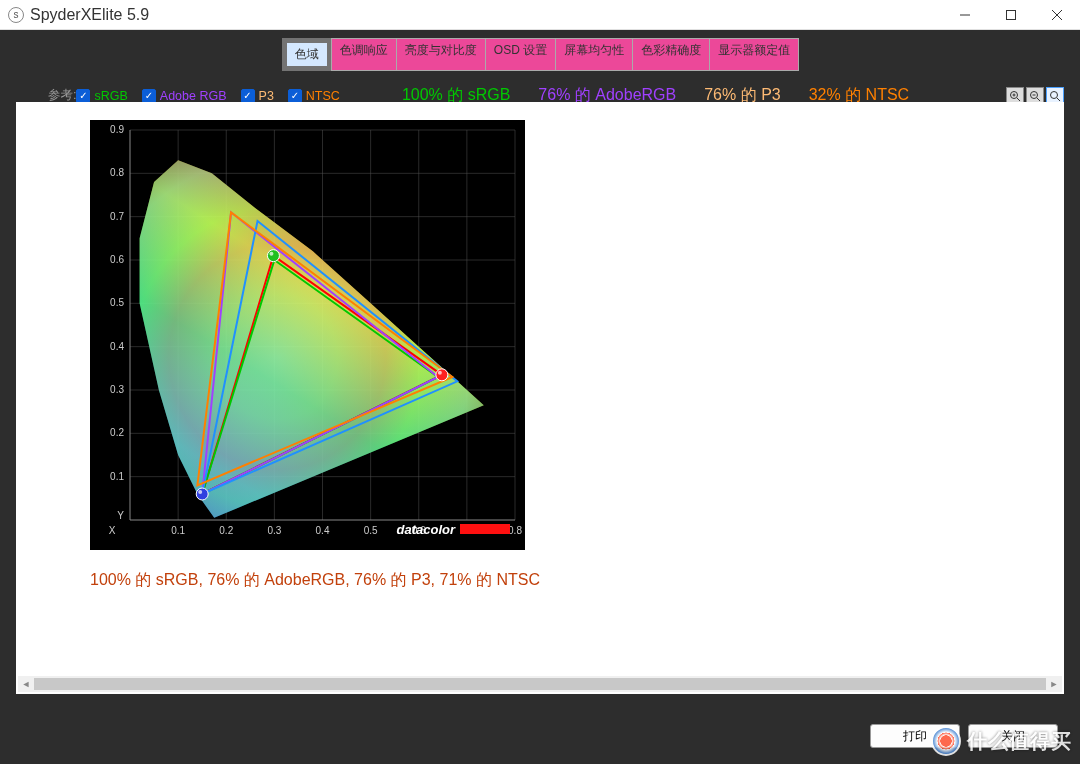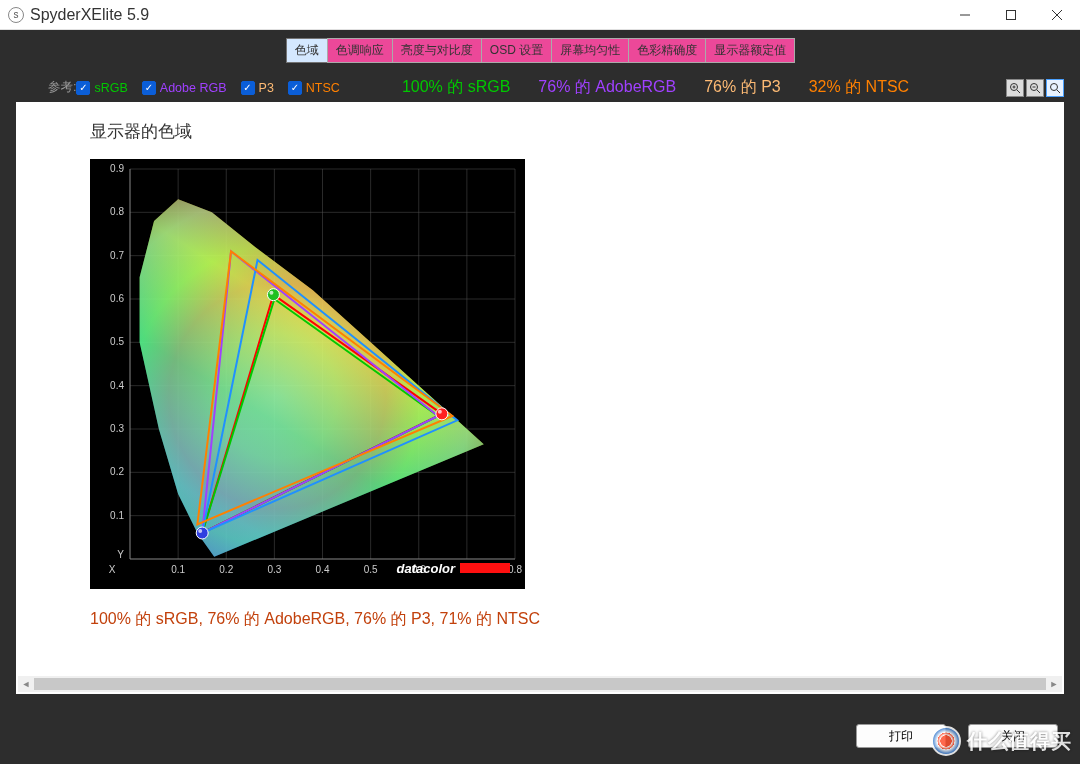--- a/index.html
+++ b/index.html
@@ -13,21 +13,21 @@
 .winbtn { width:46px; height:30px; display:flex; align-items:center; justify-content:center; font-size:10px; color:#333; }
 
 
 .main { position:absolute; top:30px; left:0; right:0; bottom:0; background:#2d2d2d; padding:6px; }
 .inner-panel { width:100%; height:100%; background:#2d2d2d; position:relative; }
 
 
 .tabrow { display:flex; justify-content:center; padding-top:2px; }
 .tabs { display:flex; background:#2d2d2d; }
 .tab { padding:3px 8px; font-size:12px; background:#ec4899; border:1px solid #aaa; color:#333; cursor:pointer; margin-right:-1px; }
-.tab.active { background:#d4e8ff; border:1px solid #737373; }
+.tab.active { background:#d4e8ff; border:5px solid #737373; }
 
 
 .legend-row { display:flex; align-items:center; padding:14px 8px 10px 42px; font-size:12.5px; }
 .legend-label { color:#999; margin-right:0; }
 .chk-item { display:flex; align-items:center; margin-right:14px; }
 .chkbox { width:14px; height:14px; background:#0b5ed7; border:1px solid #0b5ed7; border-radius:2px; display:flex; align-items:center; justify-content:center; color:#fff; font-size:10px; margin-right:4px; }
 .c-green { color:#00c800; }
 .c-purple{ color:#a040ff; }
 .c-blue  { color:#fdba74; }
 .c-orange{ color:#ff8000; }
@@ -49,21 +49,21 @@
 
 .summary-line { font-size:16px; color:#c2410c; margin-top:20px; }
 
 
 .hscroll { position:absolute; left:2px; right:2px; bottom:2px; height:16px; background:#f0f0f0; display:flex; align-items:center; }
 .hscroll .arrow { width:16px; height:16px; display:flex; align-items:center; justify-content:center; color:#888; font-size:9px; background:#f0f0f0; }
 .hscroll .track { flex:1; height:16px; background:#f0f0f0; position:relative; }
 .hscroll .thumb { position:absolute; left:0; top:2px; right:0; height:12px; background:#c8c8c8; }
 
 
-.bottom-bar { position:absolute; bottom:10px; right:16px; display:flex; gap:22px; }
+.bottom-bar { position:absolute; bottom:10px; right:16px; display:flex; gap:8px; }
 .btn { width:90px; height:24px; background:#fdfdfd; border:1px solid #999; border-radius:3px; font-size:12px; display:flex; align-items:center; justify-content:center; cursor:pointer; }
 
 
 .watermark { position:absolute; right:8px; bottom:8px; display:flex; align-items:center; opacity:0.85; }
 .watermark .logo { width:30px; height:30px; border-radius:50%; background:radial-gradient(circle,#ff5030 30%,#fff 32%,#ff5030 45%,#fff 47%,#4080d0 70%); margin-right:6px; border:2px solid #fff; }
 .watermark .txt { font-size:20px; font-weight:bold; color:#fff; text-shadow:0 0 3px rgba(0,0,0,.6); letter-spacing:1px; }
 </style>
 </head>
 <body>
 
@@ -152,21 +152,20 @@
         <svg width="12" height="12">
               <circle cx="5" cy="5" r="3.5" fill="none" stroke="#333"></circle>
               <line x1="8" y1="8" x2="11" y2="11" stroke="#333"></line>
             </svg>
       </div>
     </div>
   </div>
 
   <div class="content-frame">
     <div class="content-inner">
-      <div class="heading">显示器的色域</div>
       <div class="chart-box">
         <svg viewBox="0 0 435 430" id="chart-svg">
               <defs>
                 <radialGradient id="spec" cx="40%" cy="55%" r="70%">
                   <stop offset="0%" stop-color="#fff"></stop>
                   <stop offset="25%" stop-color="#ffeecc"></stop>
                   <stop offset="45%" stop-color="#ffb0b0"></stop>
                   <stop offset="60%" stop-color="#b0ffb0"></stop>
                   <stop offset="80%" stop-color="#80d0ff"></stop>
                   <stop offset="100%" stop-color="#4040a0"></stop>

